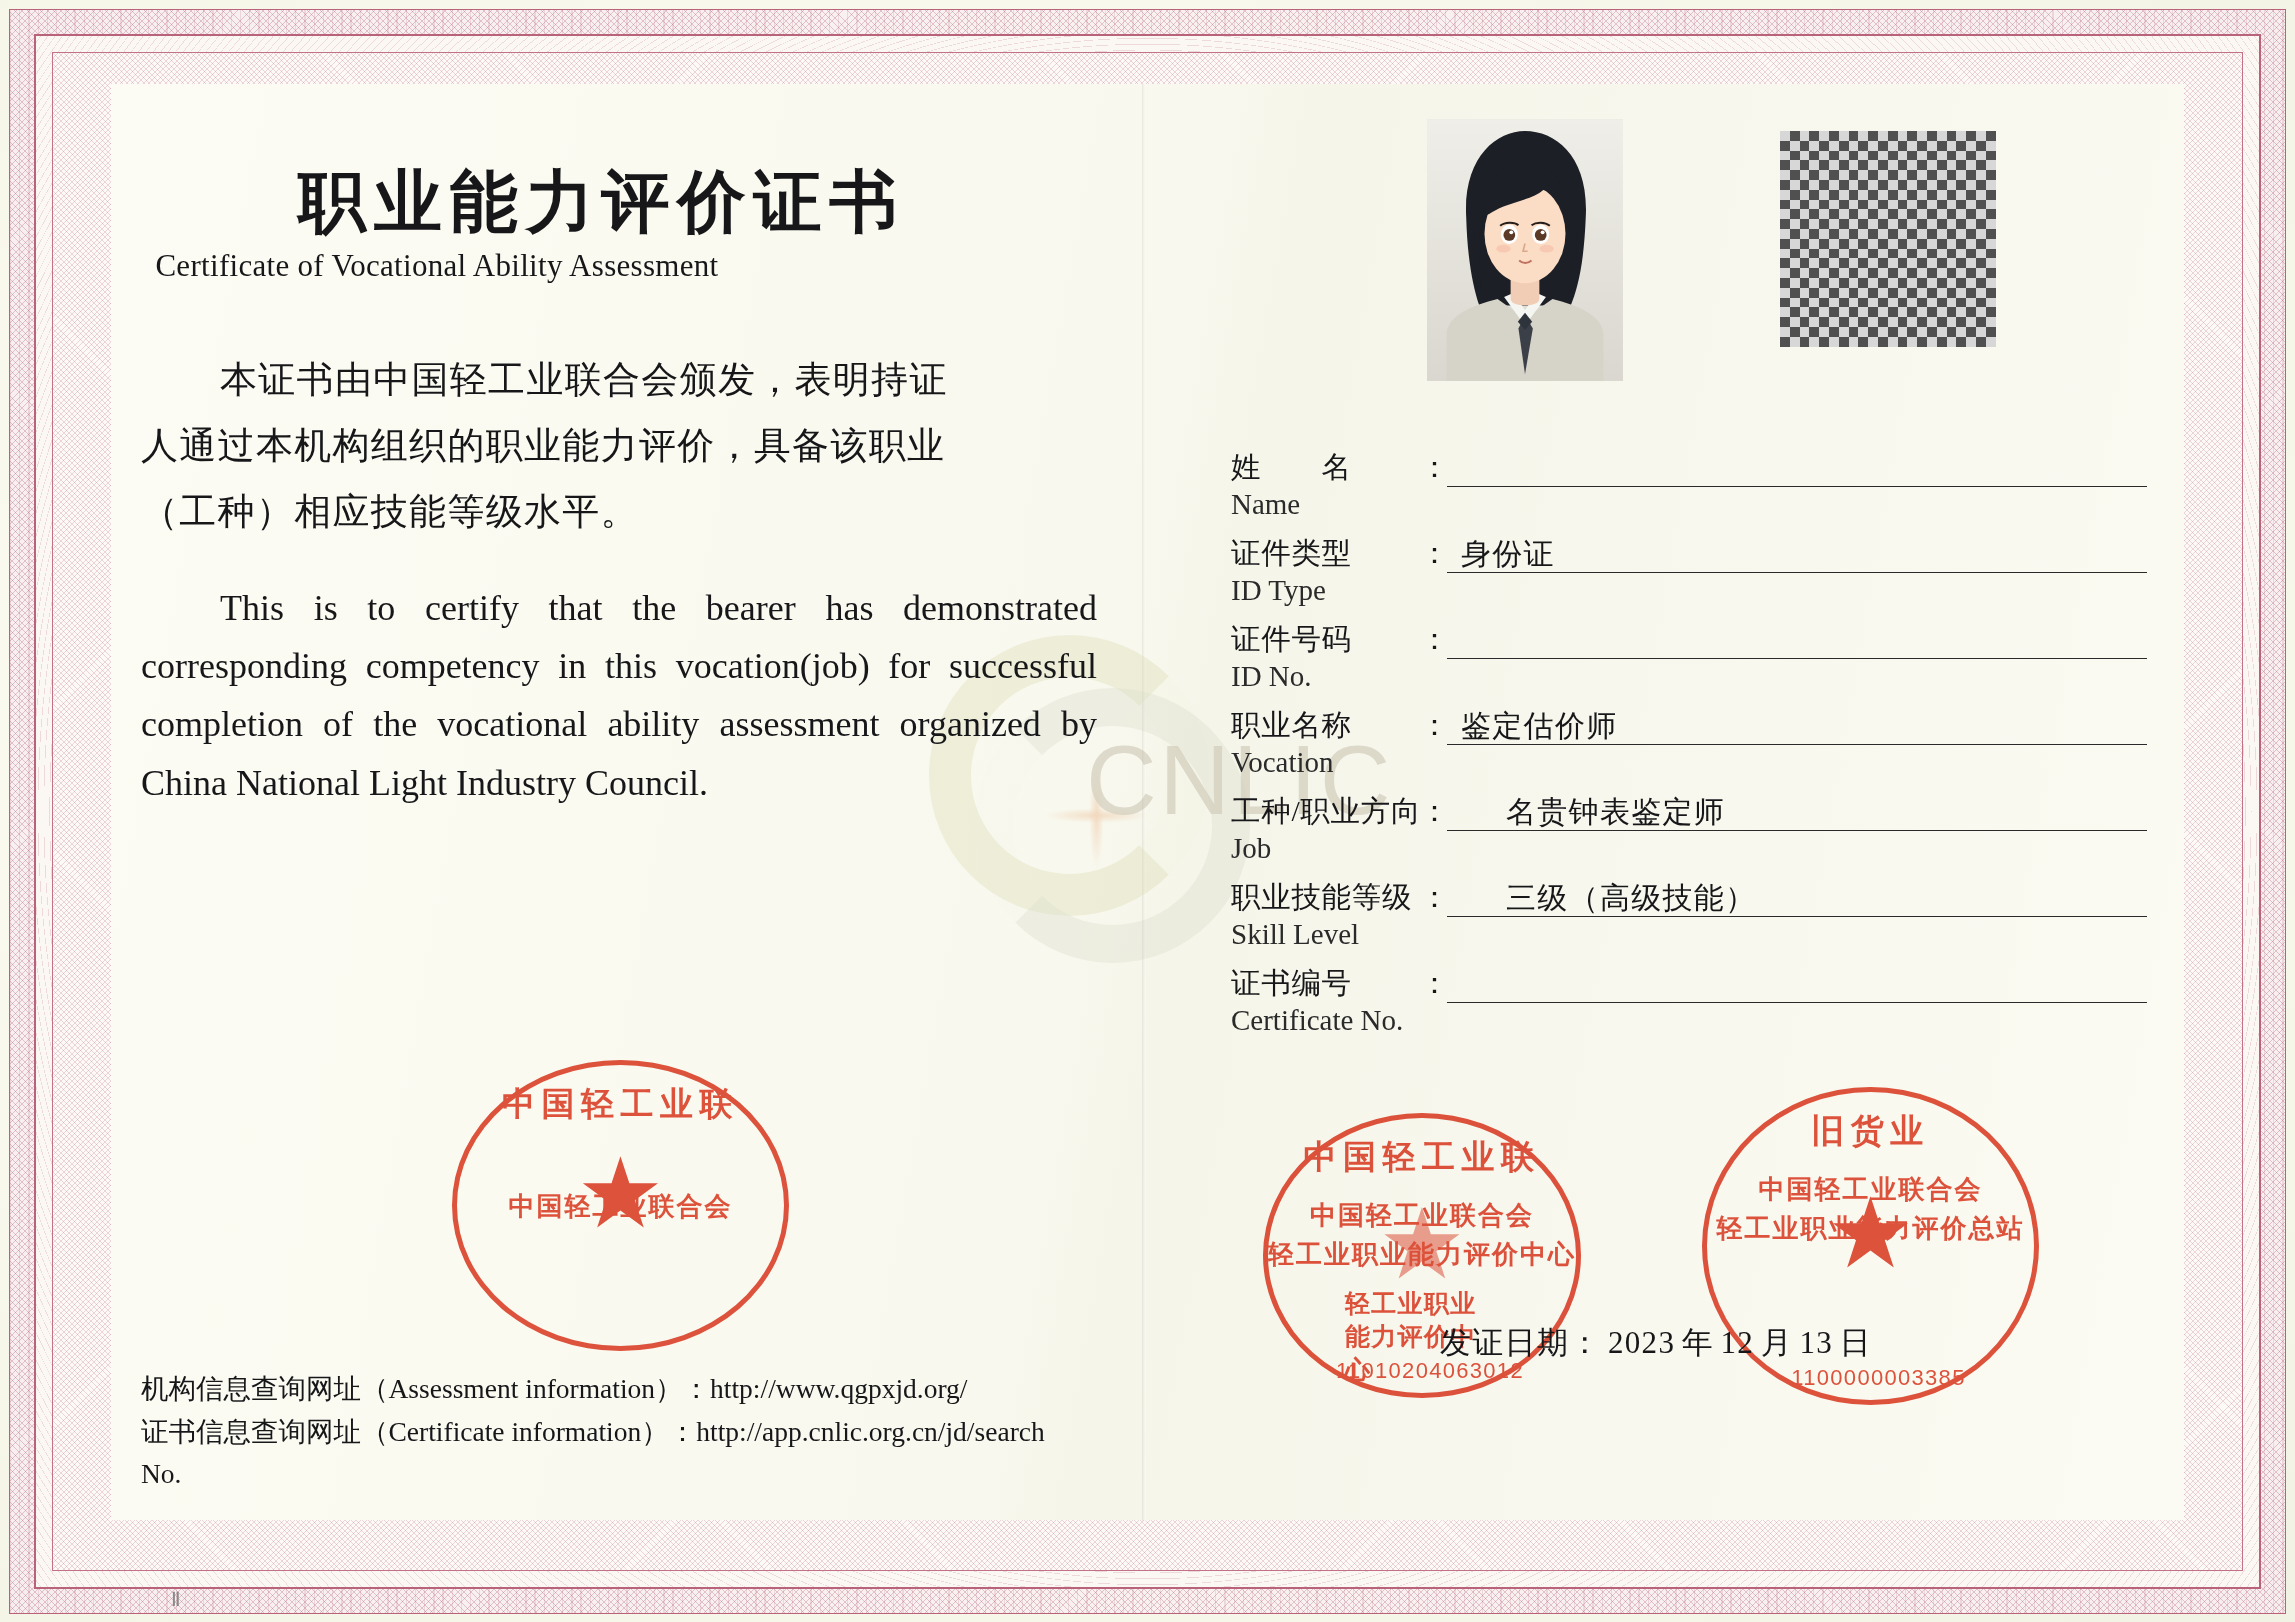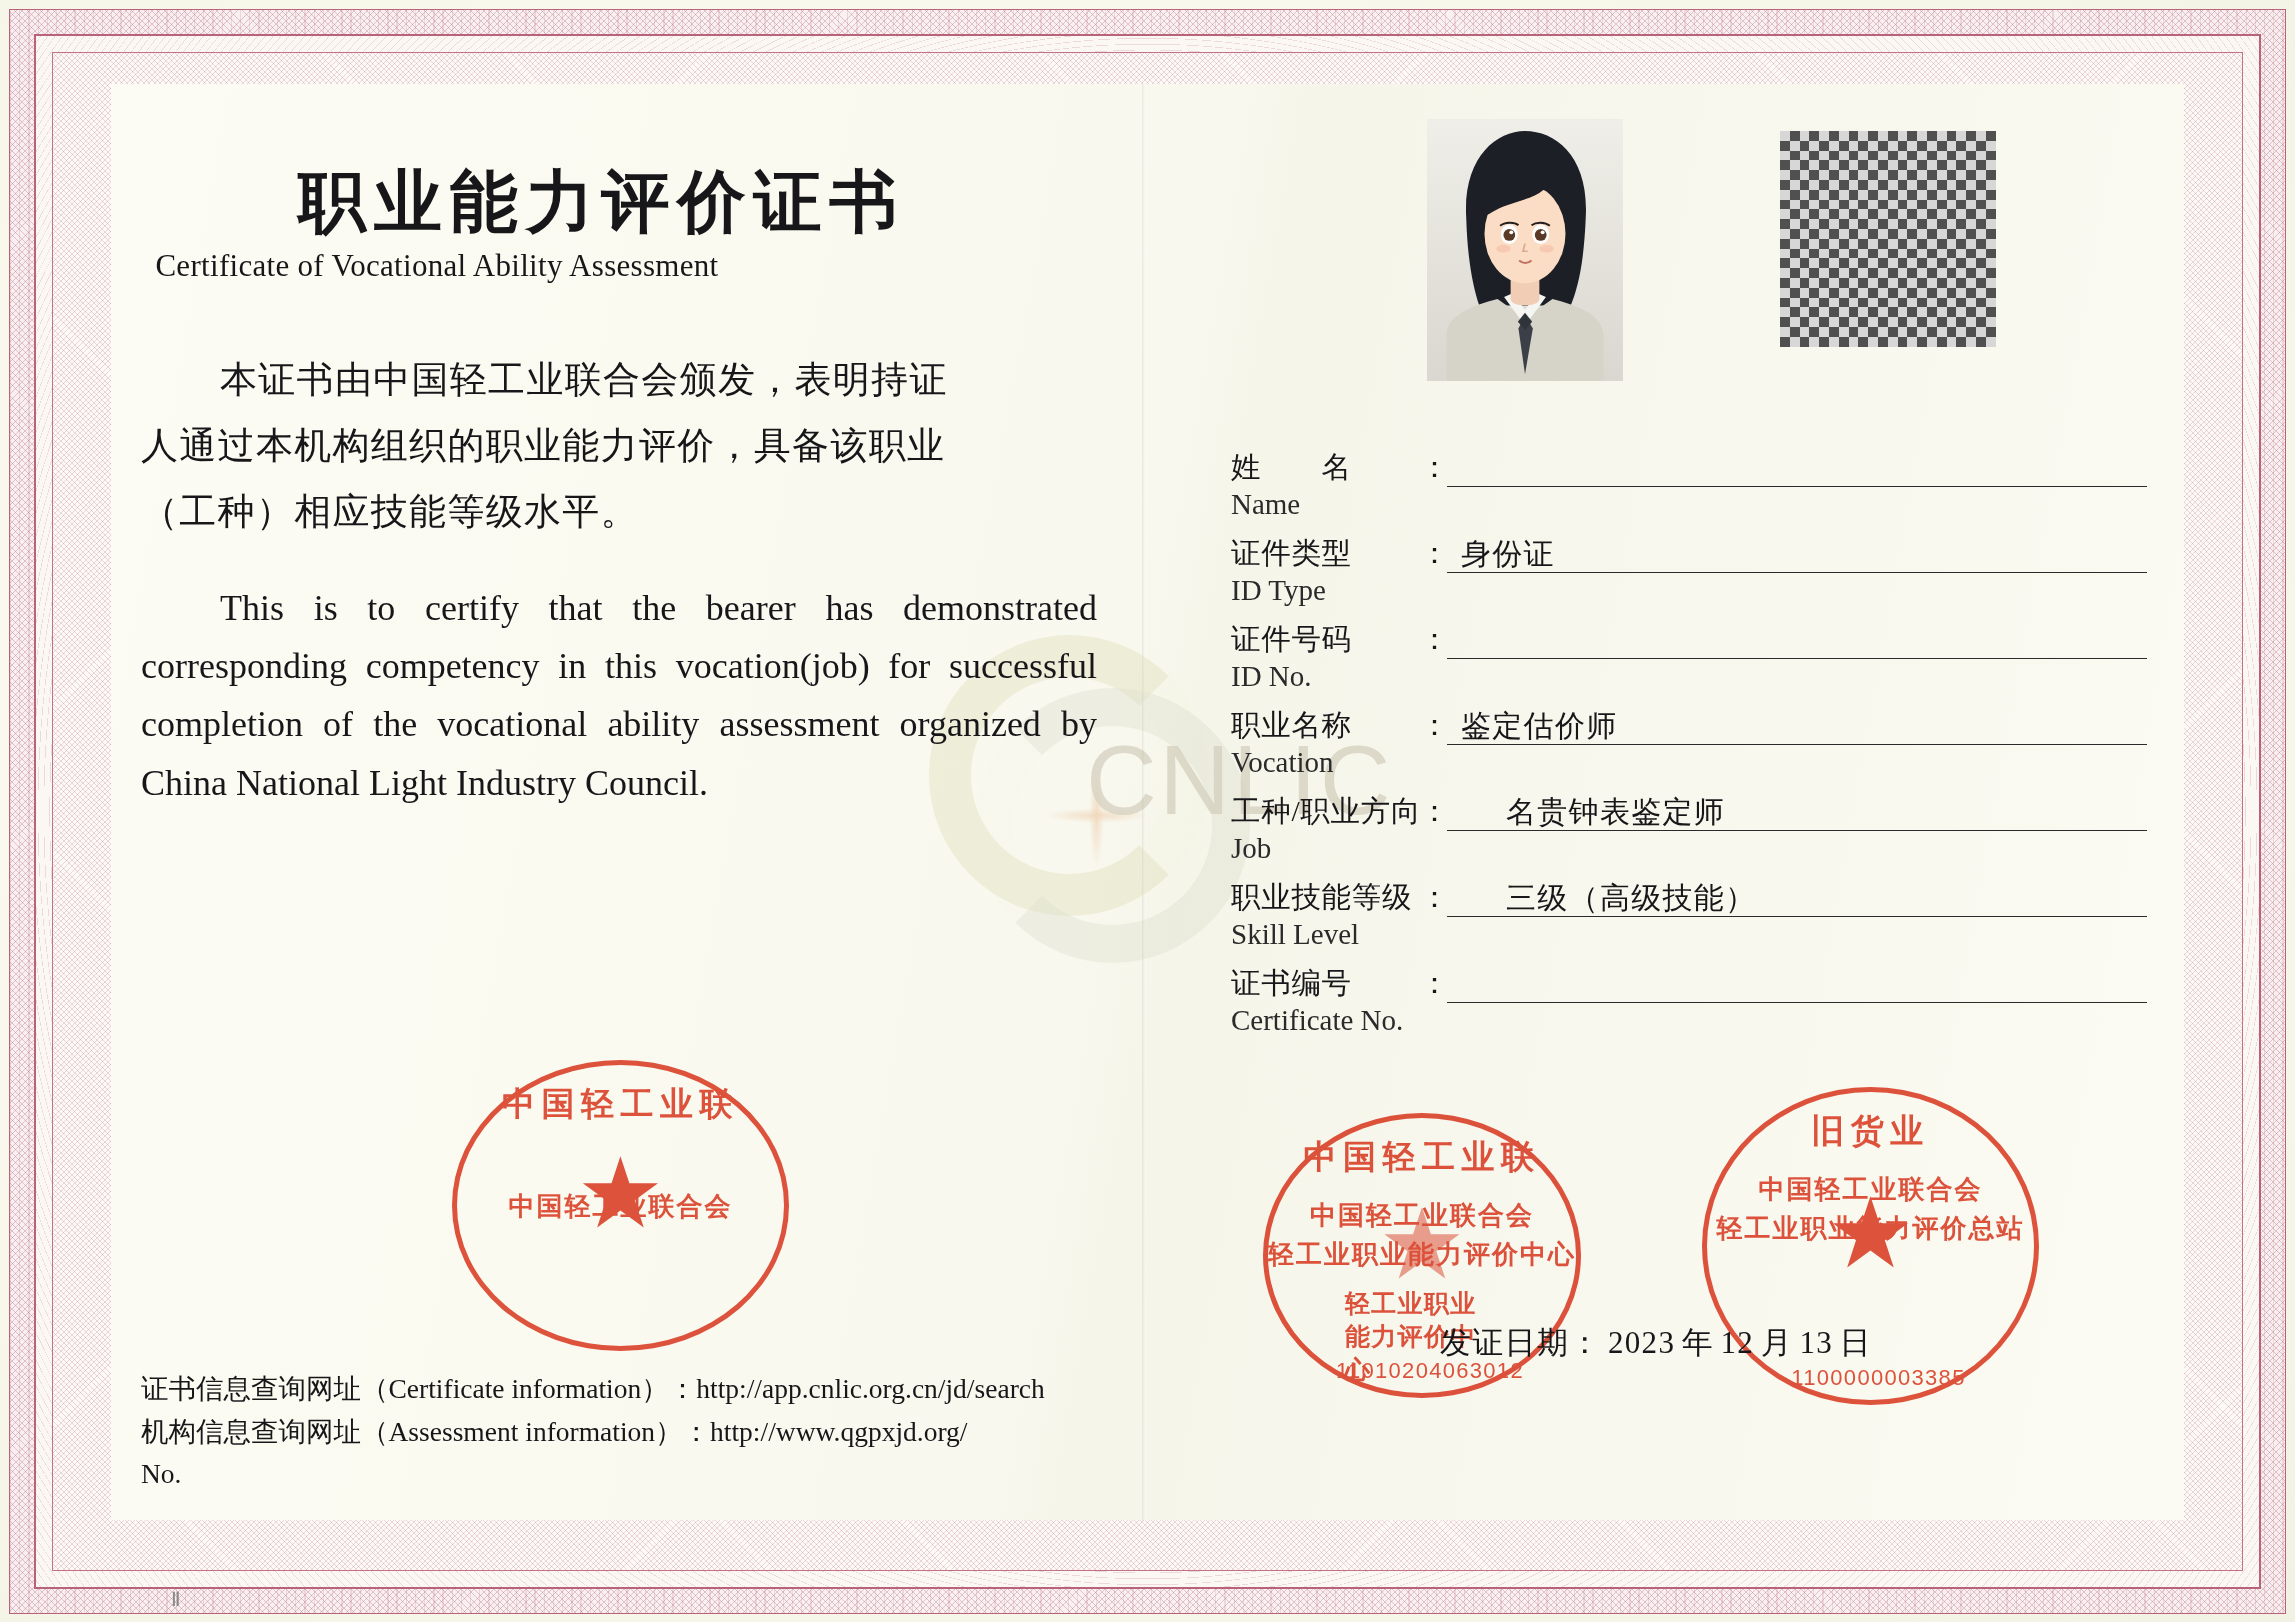--- a/index.html
+++ b/index.html
@@ -412,22 +412,22 @@
     <div class="body-cn">
       <span class="indent"></span><span>本证书由中国轻工业联合会颁发，表明持证</span><br>
       <span>人通过本机构组织的职业能力评价，具备该职业</span><br>
       <span>（工种）相应技能等级水平。</span>
     </div>
 
     <div class="body-en">This is to certify that the bearer has demonstrated corresponding competency in this vocation(job) for successful completion of the vocational ability assessment organized by China National Light Industry Council.</div>
   </div>
 
   <div class="footer-lines">
+    <div>机构信息查询网址（Assessment information）：http://www.qgpxjd.org/</div>
     <div>证书信息查询网址（Certificate information）：http://app.cnlic.org.cn/jd/search</div>
-    <div>机构信息查询网址（Assessment information）：http://www.qgpxjd.org/</div>
     <div>No.</div>
   </div>
 
   <div class="photo">
     <svg width="196" height="262" viewBox="0 0 300 400" xmlns="http://www.w3.org/2000/svg">
       <defs>
         <linearGradient id="bgph" x1="0" y1="0" x2="0" y2="1">
           <stop offset="0%" stop-color="#efeee8"></stop>
           <stop offset="100%" stop-color="#d9d7cf"></stop>
         </linearGradient>

